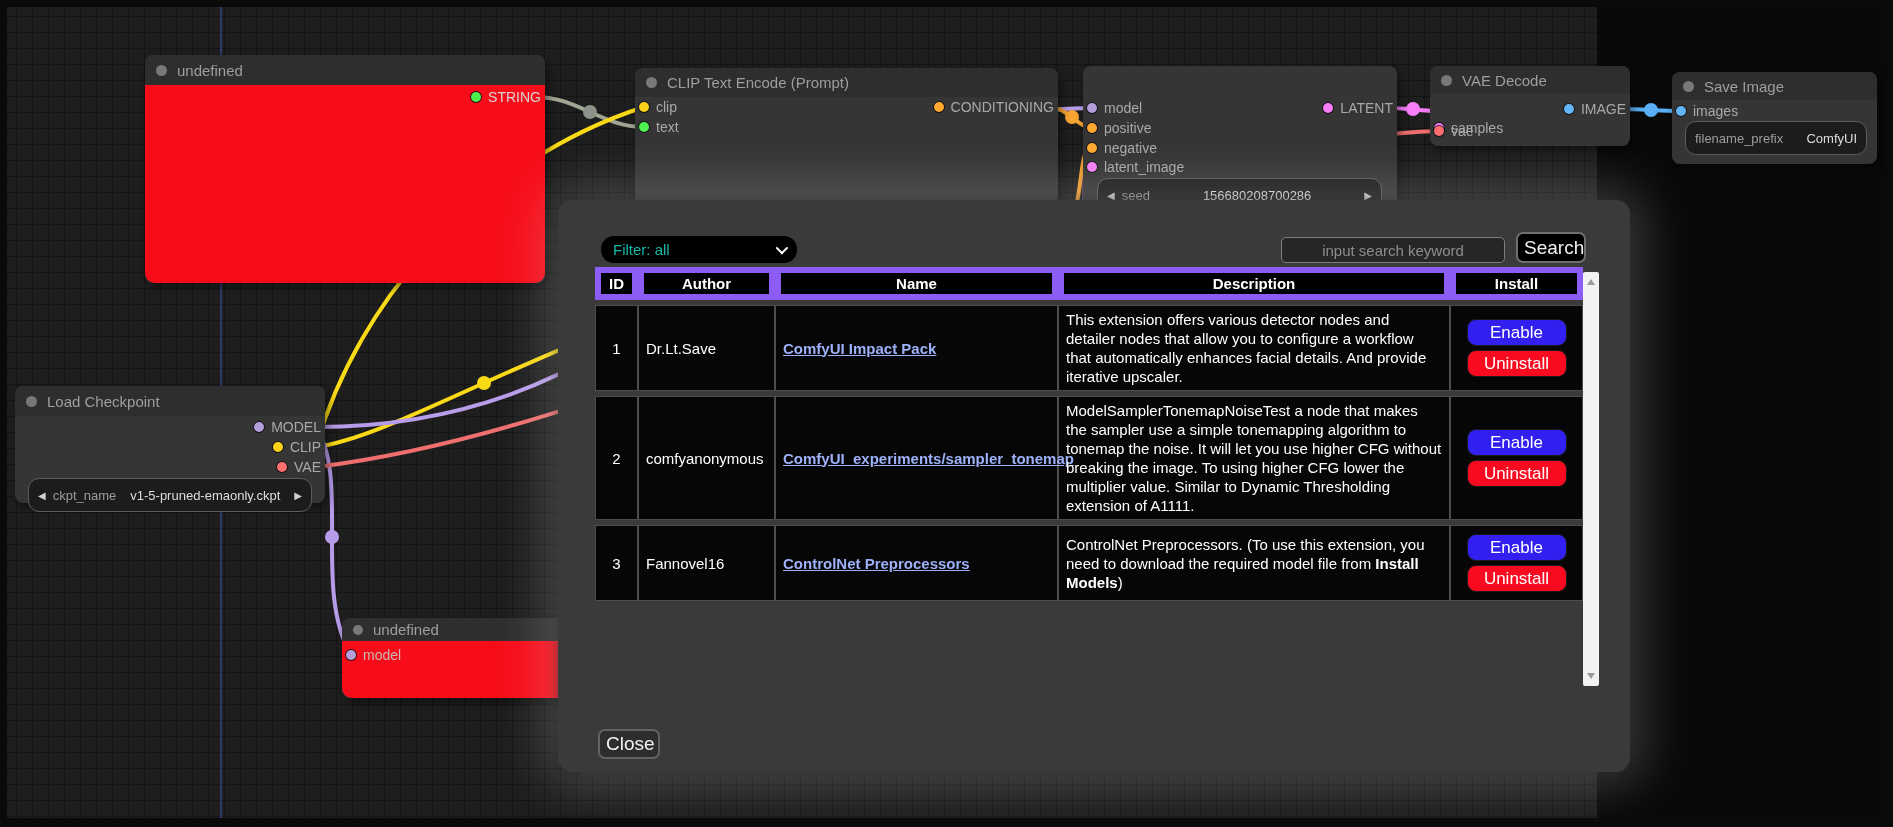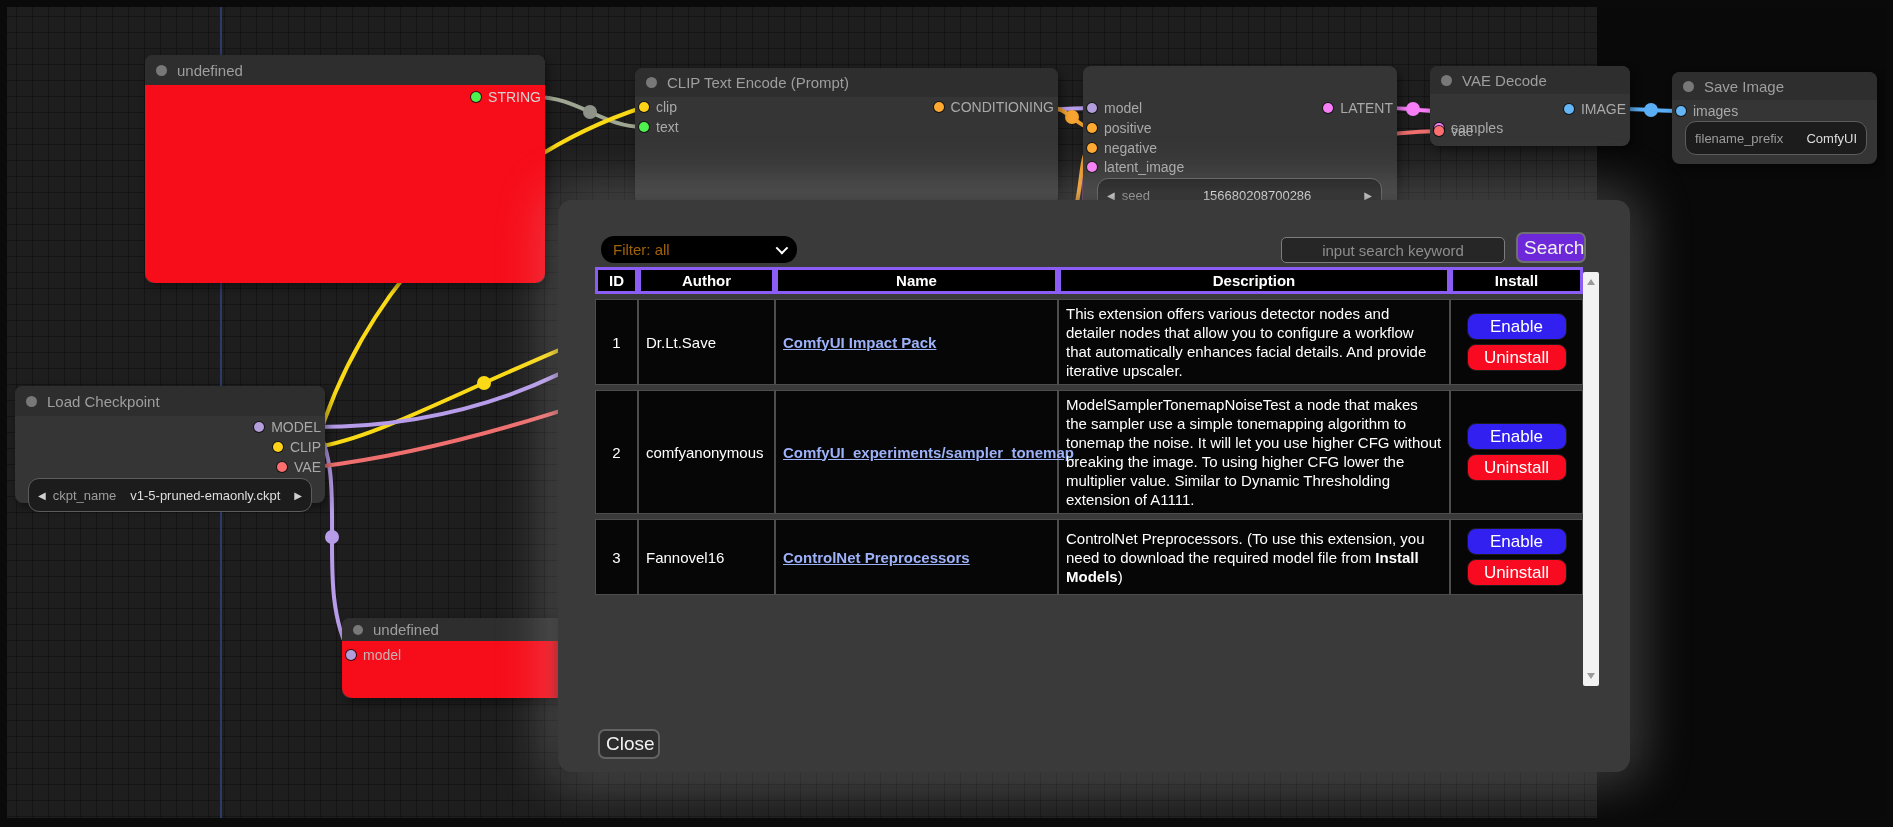--- a/index.html
+++ b/index.html
@@ -32,31 +32,31 @@
     display:flex;align-items:center;padding:16px 9px;box-sizing:border-box;font-size:13px;color:#9c9c9c;gap:7px;}
   .pill .wval{color:#dedede;}
   .pill .spread{flex:1;text-align:center;}
   .pill .arr{color:#cfcfcf;font-size:10px;flex:0 0 auto;}
   .pill .right{margin-left:auto;}
   
   #dialog{position:absolute;left:558px;top:200px;width:1072px;height:572px;background:#3a3a3a;
     border-radius:14px;z-index:30;
     box-shadow:0 0 50px 12px rgba(225,225,225,.25), 0 0 14px rgba(0,0,0,.55);}
   #filter-select{position:absolute;left:43px;top:36px;width:196px;height:27px;background:#000;
-    border-radius:13px;display:flex;align-items:center;padding:0 12px;box-sizing:border-box;color:#a16207;font-size:15px;}
+    border-radius:13px;display:flex;align-items:center;padding:0 12px;box-sizing:border-box;color:#14b8a6;font-size:15px;}
   #filter-chevron{margin-left:auto;width:7px;height:7px;border-right:2px solid #fff;border-bottom:2px solid #fff;
     transform:rotate(45deg) translateY(-2px);}
   #search-input{position:absolute;left:723px;top:37px;width:224px;height:26px;background:#262626;
     border:1px solid #7d7d7d;border-radius:5px;color:#ddd;font-size:15px;padding:0 8px;box-sizing:border-box;outline:none;text-align:center;}
   #search-input::placeholder{color:#8d8d8d;}
-  #search-btn{position:absolute;left:958px;top:32px;width:70px;height:31px;background:#6d28d9;
+  #search-btn{position:absolute;left:958px;top:32px;width:70px;height:31px;background:#000000;
     border:2px solid #6f6f6f;border-radius:7px;color:#f0f0f0;font-size:19px;font-family:inherit;cursor:pointer;}
   #ext-table{position:absolute;left:37px;top:62px;border-collapse:separate;border-spacing:0 5px;
     width:988px;table-layout:fixed;color:#fff;font-size:15px;}
-  #ext-table th{background:#000;border:3px solid #8b5cf6;font-weight:bold;padding:1px 3px;height:19px;font-size:15px;}
+  #ext-table th{background:#000;border:6px solid #8b5cf6;font-weight:bold;padding:1px 3px;height:19px;font-size:15px;}
   #ext-table td{background:#060606;border:1px solid #4d4d4d;padding:4px 7px;vertical-align:middle;line-height:19px;}
   td.c-id{text-align:center;}
   a.ext-link{color:#9db1f9;font-weight:bold;text-decoration:underline;cursor:pointer;}
   .desc b{font-weight:bold;}
   .act-btn{display:block;margin:4px auto;width:100px;height:27px;border-radius:9px;border:1px solid #1a1a1a;
     color:#fff;font-size:17px;font-family:inherit;cursor:pointer;padding:0;}
   .act-enable{background:#3220f0;}
   .act-uninstall{background:#f80b20;}
   #scrollbar{position:absolute;left:1025px;top:72px;width:16px;height:414px;background:#f2f2f2;border-radius:2px;}
   .scroll-arrow{position:absolute;left:4px;width:0;height:0;border-left:4px solid transparent;border-right:4px solid transparent;}

